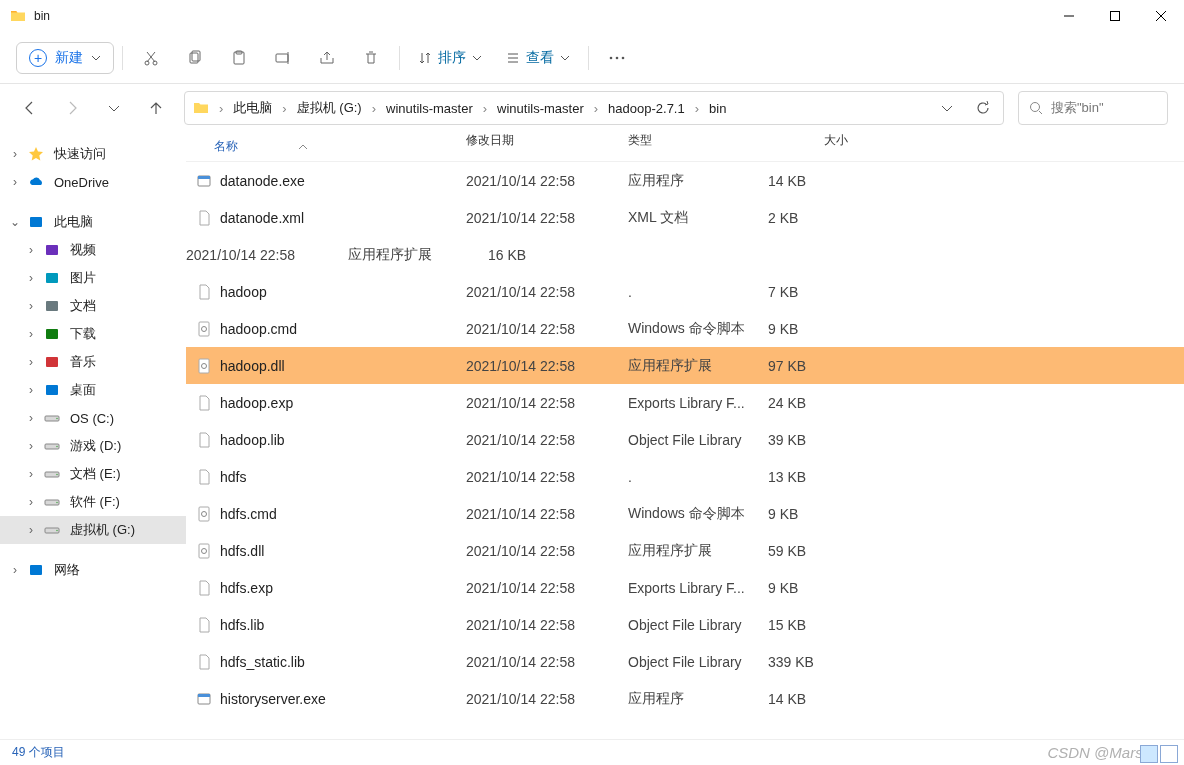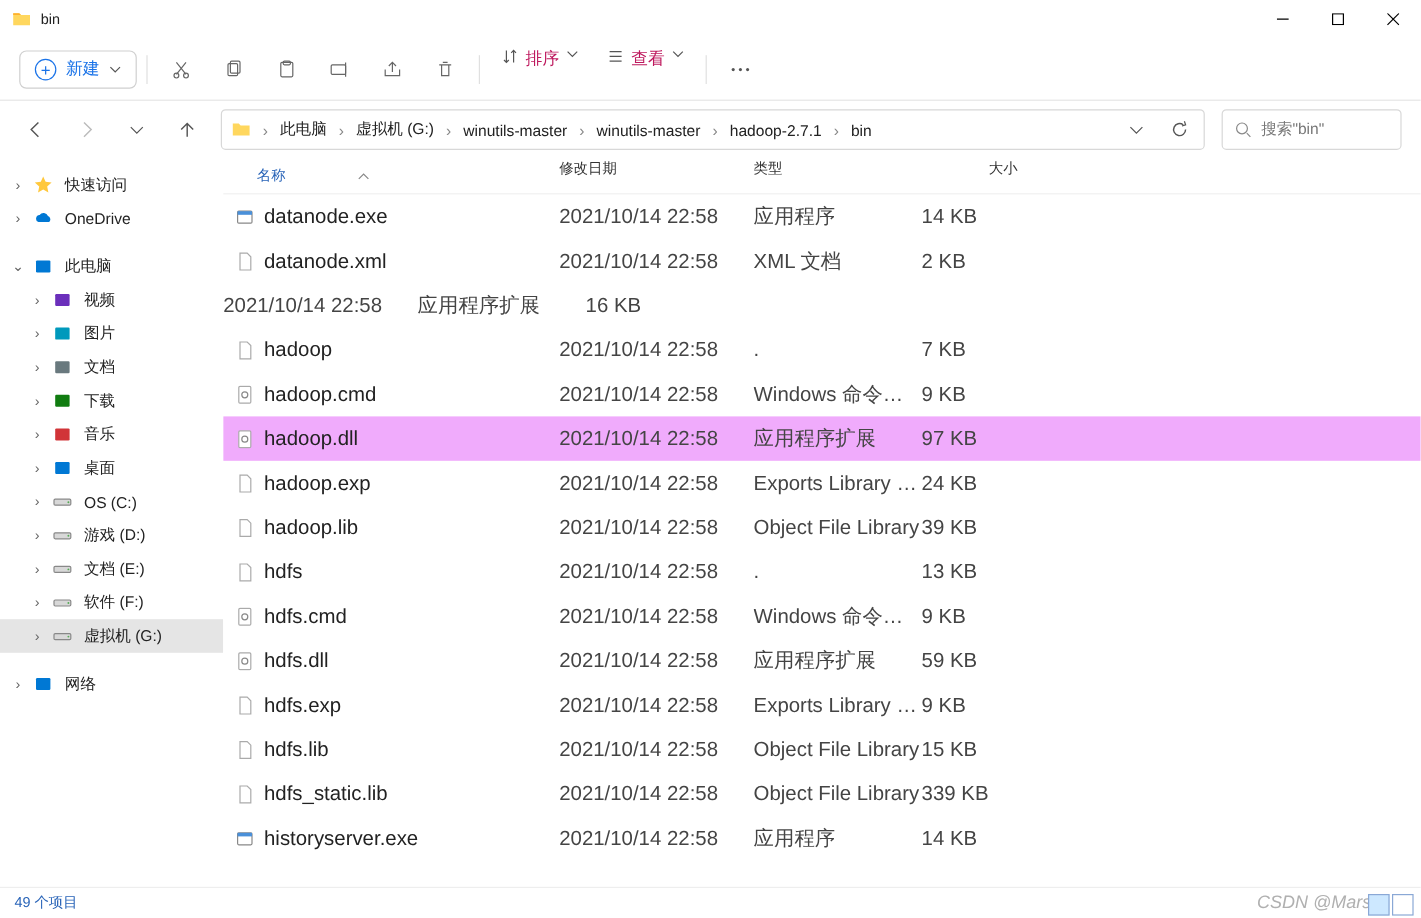--- a/index.html
+++ b/index.html
@@ -9,21 +9,21 @@
 .titlebar .folder-icon { width:16px; height:16px; margin-right:8px; }
 .titlebar .title { flex:1; font-size:12px; }
 .winbtns { display:flex; }
 .winbtn { width:46px; height:32px; display:flex; align-items:center; justify-content:center; color:#000; }
 
 .toolbar { height:52px; display:flex; align-items:center; padding:0 16px; border-bottom:1px solid #e5e5e5; gap:4px; }
 .newbtn { display:flex; align-items:center; gap:8px; padding:6px 12px; border:1px solid #d0d0d0; border-radius:6px; color:#1a73e8; font-size:14px; }
 .newbtn .plus { width:18px; height:18px; border-radius:50%; border:1.5px solid #1a73e8; display:flex; align-items:center; justify-content:center; font-size:14px; }
 .iconbtn { width:40px; height:36px; display:flex; align-items:center; justify-content:center; color:#555; }
 .divider { width:1px; height:24px; background:#e0e0e0; margin:0 4px; }
-.sortbtn,.viewbtn { display:flex; gap:6px; padding:0 10px; height:36px; font-size:14px; color:#be185d; }
+.sortbtn,.viewbtn { display:flex; align-items:center; gap:6px; padding:0 10px; height:36px; font-size:14px; color:#0369a1; }
 
 .navrow { height:48px; display:flex; align-items:center; padding:0 16px; gap:14px; }
 .navarrow { width:28px; height:28px; display:flex; align-items:center; justify-content:center; color:#777; }
 .breadcrumb { flex:1; height:34px; border:1px solid #d8d8d8; border-radius:4px; display:flex; align-items:center; padding:0 4px 0 8px; gap:4px; font-size:13px; }
 .breadcrumb .folder-icon { width:16px; height:16px; margin-right:4px; }
 .breadcrumb .sep { color:#888; padding:0 2px; }
 .breadcrumb .seg { padding:2px 4px; }
 .breadcrumb .spacer { flex:1; }
 .bc-icon { width:32px; display:flex; justify-content:center; color:#555; }
 .searchbox { width:150px; height:34px; border:1px solid #d8d8d8; border-radius:4px; display:flex; align-items:center; padding:0 10px; gap:8px; color:#777; font-size:13px; }
@@ -37,22 +37,22 @@
 .tree-icon { width:16px; height:16px; margin:0 6px 0 2px; display:flex; align-items:center; justify-content:center; }
 .tree-spacer { height:12px; }
 
 .filepane { flex:1; position:relative; overflow:hidden; }
 .colheaders { display:flex; height:30px; font-size:12px; color:#333; border-bottom:1px solid #f0f0f0; }
 .col-name { width:280px; padding-left:28px; color:#2964b8; display:flex; align-items:center; gap:60px; }
 .col-date { width:162px; }
 .col-type { width:140px; }
 .col-size { width:96px; text-align:right; padding-right:16px; }
 .file-list { }
-.file-row { display:flex; height:37px; align-items:center; font-size:17px; }
-.file-row.selected { background:#f0abfc; }
+.file-row { display:flex; height:37px; align-items:center; font-size:14px; }
+.file-row.selected { background:#fdba74; }
 .file-row .fname { width:280px; padding-left:10px; display:flex; align-items:center; gap:8px; }
 .file-row .fdate { width:162px; color:#444; }
 .file-row .ftype { width:140px; color:#444; overflow:hidden; text-overflow:ellipsis; white-space:nowrap; }
 .file-row .fsize { width:96px; text-align:left; padding-right:16px; color:#444; }
 .ficon { width:16px; height:16px; display:flex; align-items:center; justify-content:center; }
 
 .statusbar { height:26px; display:flex; align-items:center; padding:0 12px; font-size:12px; color:#2964b8; border-top:1px solid #eee; position:relative; }
 .watermark { position:absolute; right:28px; bottom:4px; color:#b0b0b0; font-size:15px; font-style:italic; }
 .viewtoggle { position:absolute; right:6px; bottom:2px; display:flex; gap:2px; }
 .viewtoggle div { width:18px; height:18px; border:1px solid #8aa8d6; }

